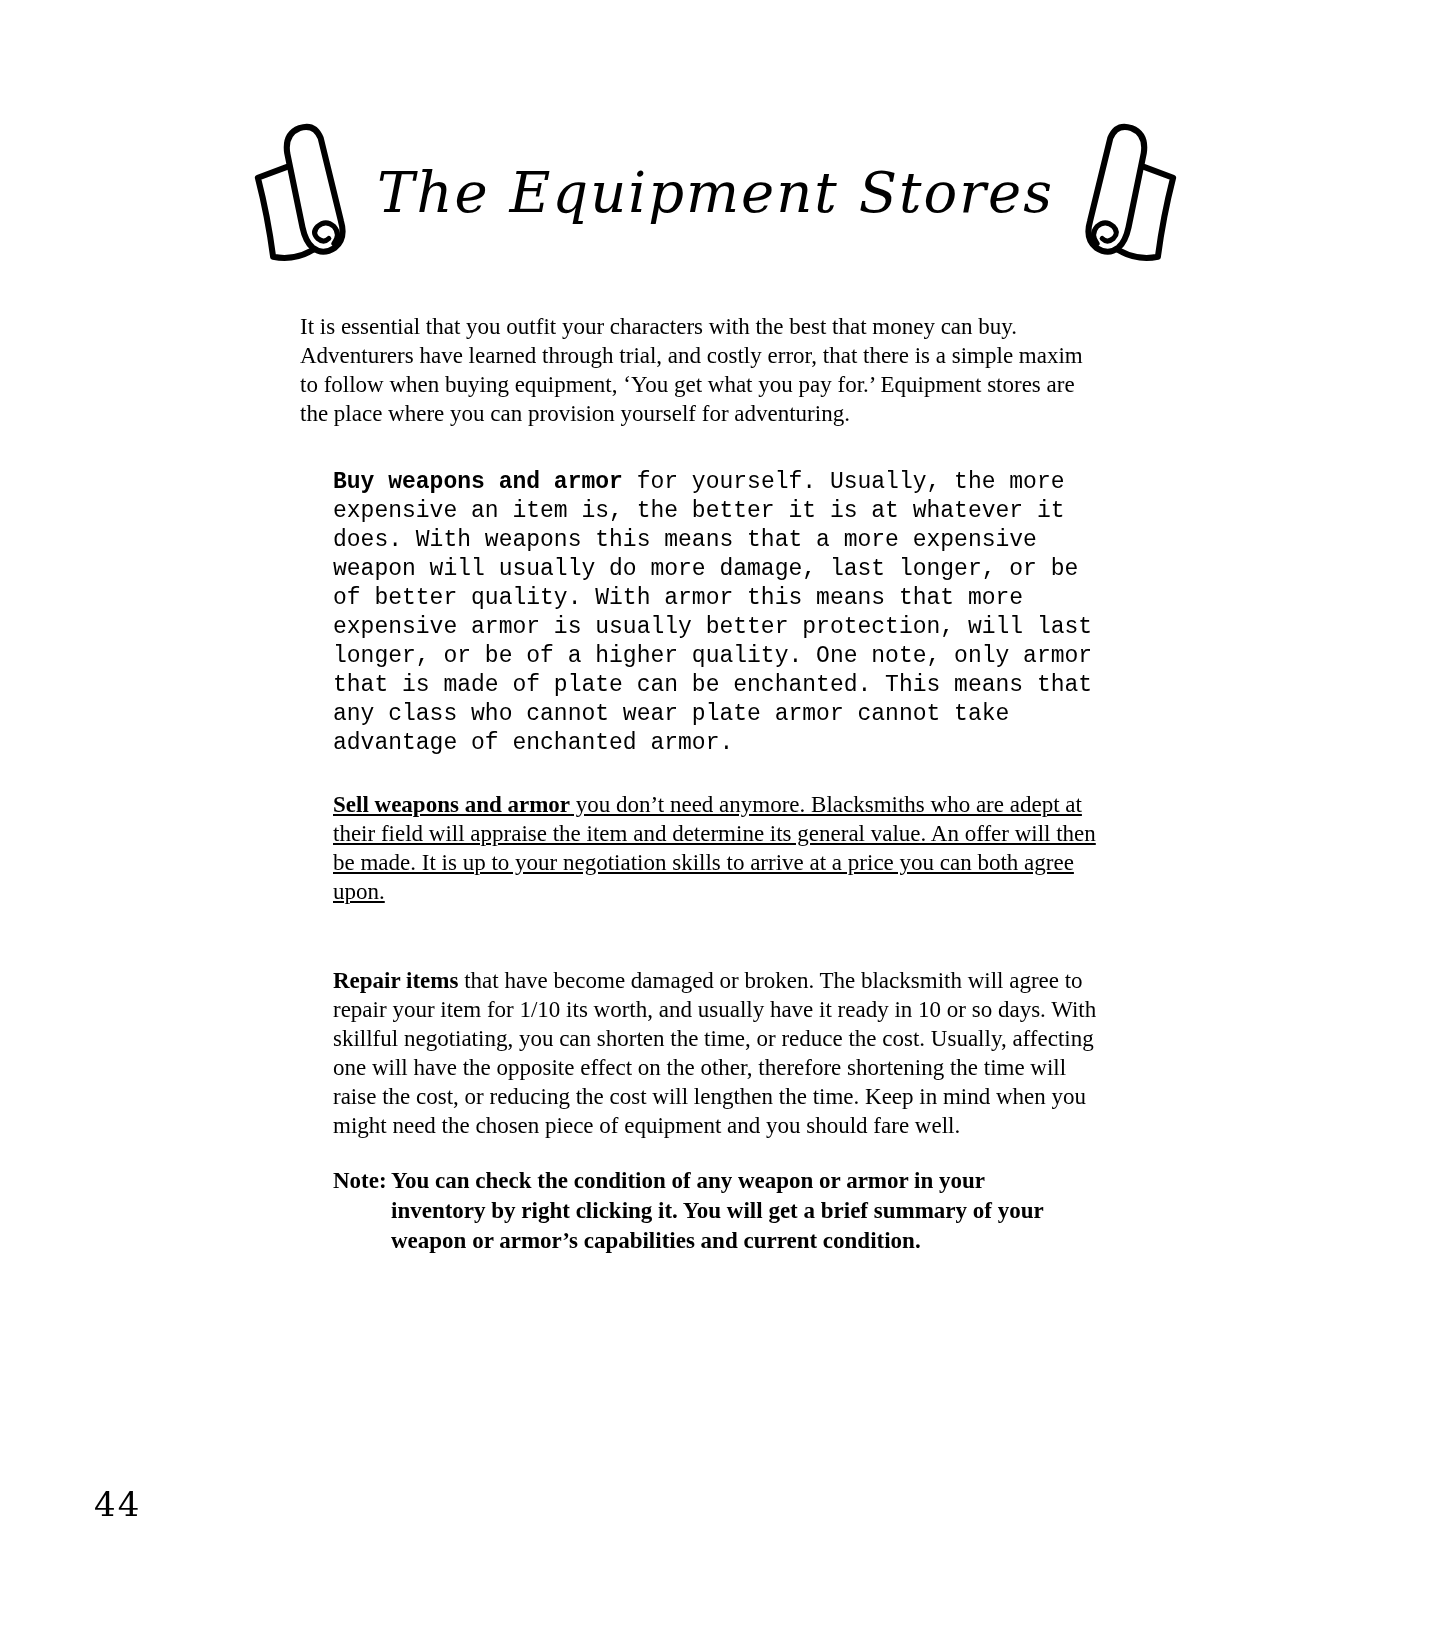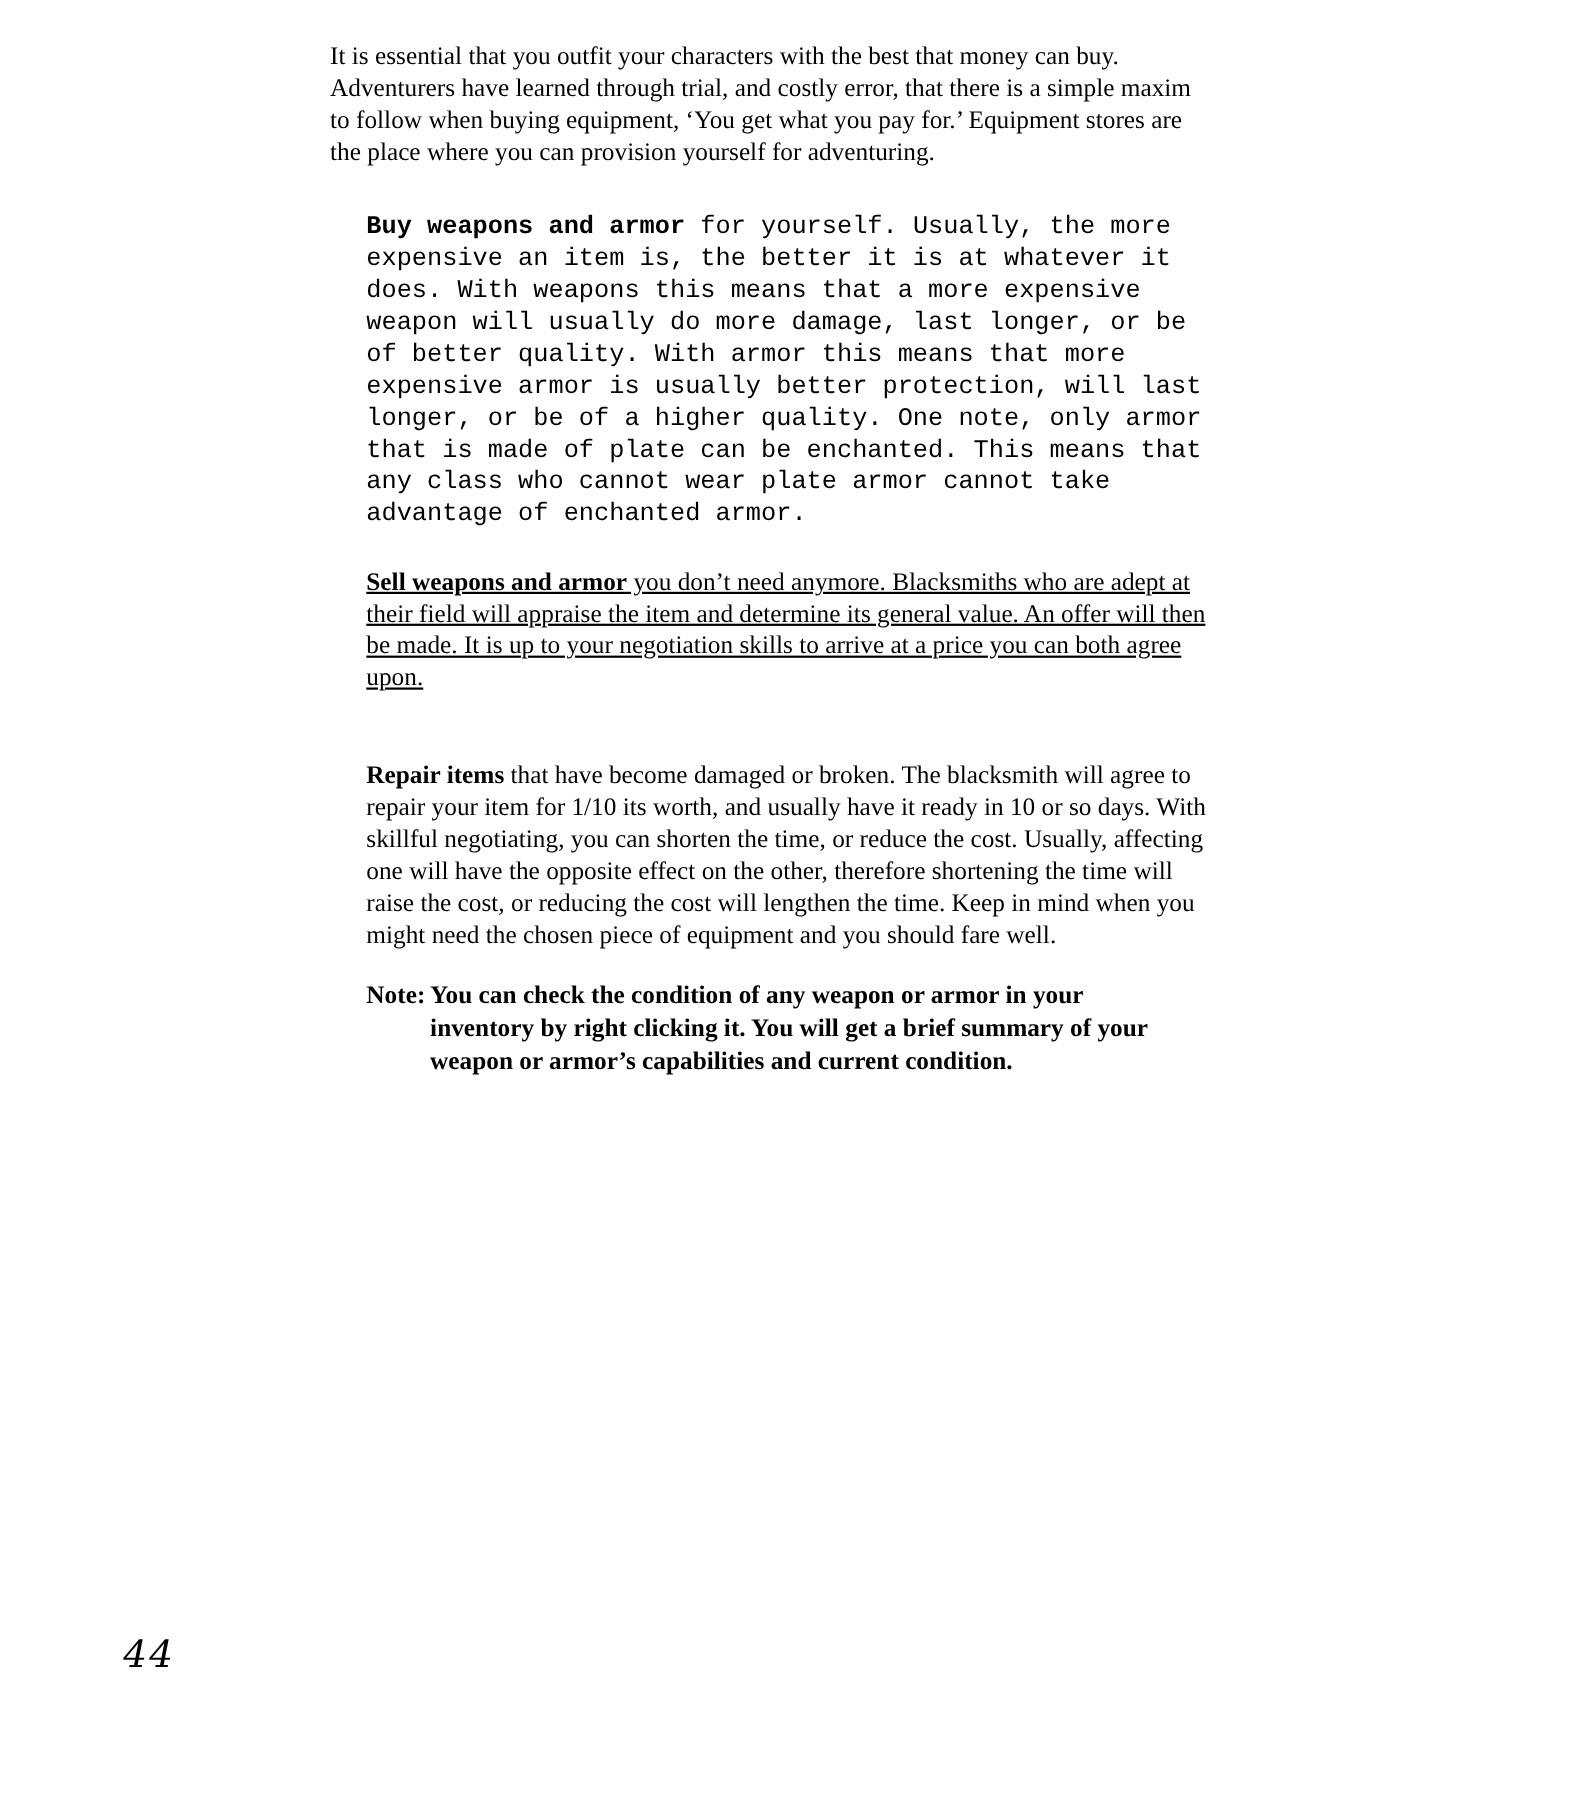--- a/index.html
+++ b/index.html
@@ -73,33 +73,53 @@
   }
   .note-label {
     flex: 0 0 58px;
   }
   .note-text {
     flex: 1 1 auto;
   }
   
   .page-number {
     position: absolute;
-    left: 112px;
+    left: 94px;
     top: 1484px;
     font-family: "DejaVu Serif", serif;
-    font-style: italic;
     font-size: 34px;
     letter-spacing: 2px;
   }
 </style>
 </head>
 <body>
 
 <div class="page">
 
+  <header class="chapter-header">
+
+    <span class="scroll scroll-left">
+      <svg width="118" height="152" viewBox="0 0 115 150" xmlns="http://www.w3.org/2000/svg">
+        <path d="M12 57 L52 42 L74 123 Q52 140 27 135 Q22 96 12 57 Z" fill="#ffffff" stroke="#000000" stroke-width="6" stroke-linejoin="round"></path>
+        <path d="M41 33 Q38 14 53 8 Q68 3 74 18 L94 100 Q99 117 88 126 Q76 134 66 126 Q59 120 56 106 Z" fill="#ffffff" stroke="#000000" stroke-width="6" stroke-linejoin="round"></path>
+        <path d="M87 122 Q94 113 87 105 Q79 98 71 105 Q65 111 71 117 Q77 122 82 117" fill="none" stroke="#000000" stroke-width="5" stroke-linecap="round"></path>
+      </svg>
+    </span>
+
+    <h1 class="chapter-title">The Equipment Stores</h1>
+
+    <span class="scroll scroll-right">
+      <svg width="118" height="152" viewBox="0 0 115 150" xmlns="http://www.w3.org/2000/svg">
+        <path d="M12 57 L52 42 L74 123 Q52 140 27 135 Q22 96 12 57 Z" fill="#ffffff" stroke="#000000" stroke-width="6" stroke-linejoin="round"></path>
+        <path d="M41 33 Q38 14 53 8 Q68 3 74 18 L94 100 Q99 117 88 126 Q76 134 66 126 Q59 120 56 106 Z" fill="#ffffff" stroke="#000000" stroke-width="6" stroke-linejoin="round"></path>
+        <path d="M87 122 Q94 113 87 105 Q79 98 71 105 Q65 111 71 117 Q77 122 82 117" fill="none" stroke="#000000" stroke-width="5" stroke-linecap="round"></path>
+      </svg>
+    </span>
+
+  </header>
 
   <main class="content">
 
     <p class="intro">It is essential that you outfit your characters with the best that money can buy. Adventurers have learned through trial, and costly error, that there is a simple maxim to follow when buying equipment, ‘You get what you pay for.’ Equipment stores are the place where you can provision yourself for adventuring.</p>
 
 
     <p class="item item-buy"><strong>Buy weapons and armor</strong><span> for yourself. Usually, the more expensive an item is, the better it is at whatever it does. With weapons this means that a more expensive weapon will usually do more damage, last longer, or be of better quality. With armor this means that more expensive armor is usually better protection, will last longer, or be of a higher quality. One note, only armor that is made of plate can be enchanted. This means that any class who cannot wear plate armor cannot take advantage of enchanted armor.</span></p>
 
     <p class="item item-sell"><strong>Sell weapons and armor</strong><span> you don’t need anymore. Blacksmiths who are adept at their field will appraise the item and determine its general value. An offer will then be made. It is up to your negotiation skills to arrive at a price you can both agree upon.</span></p>
 

